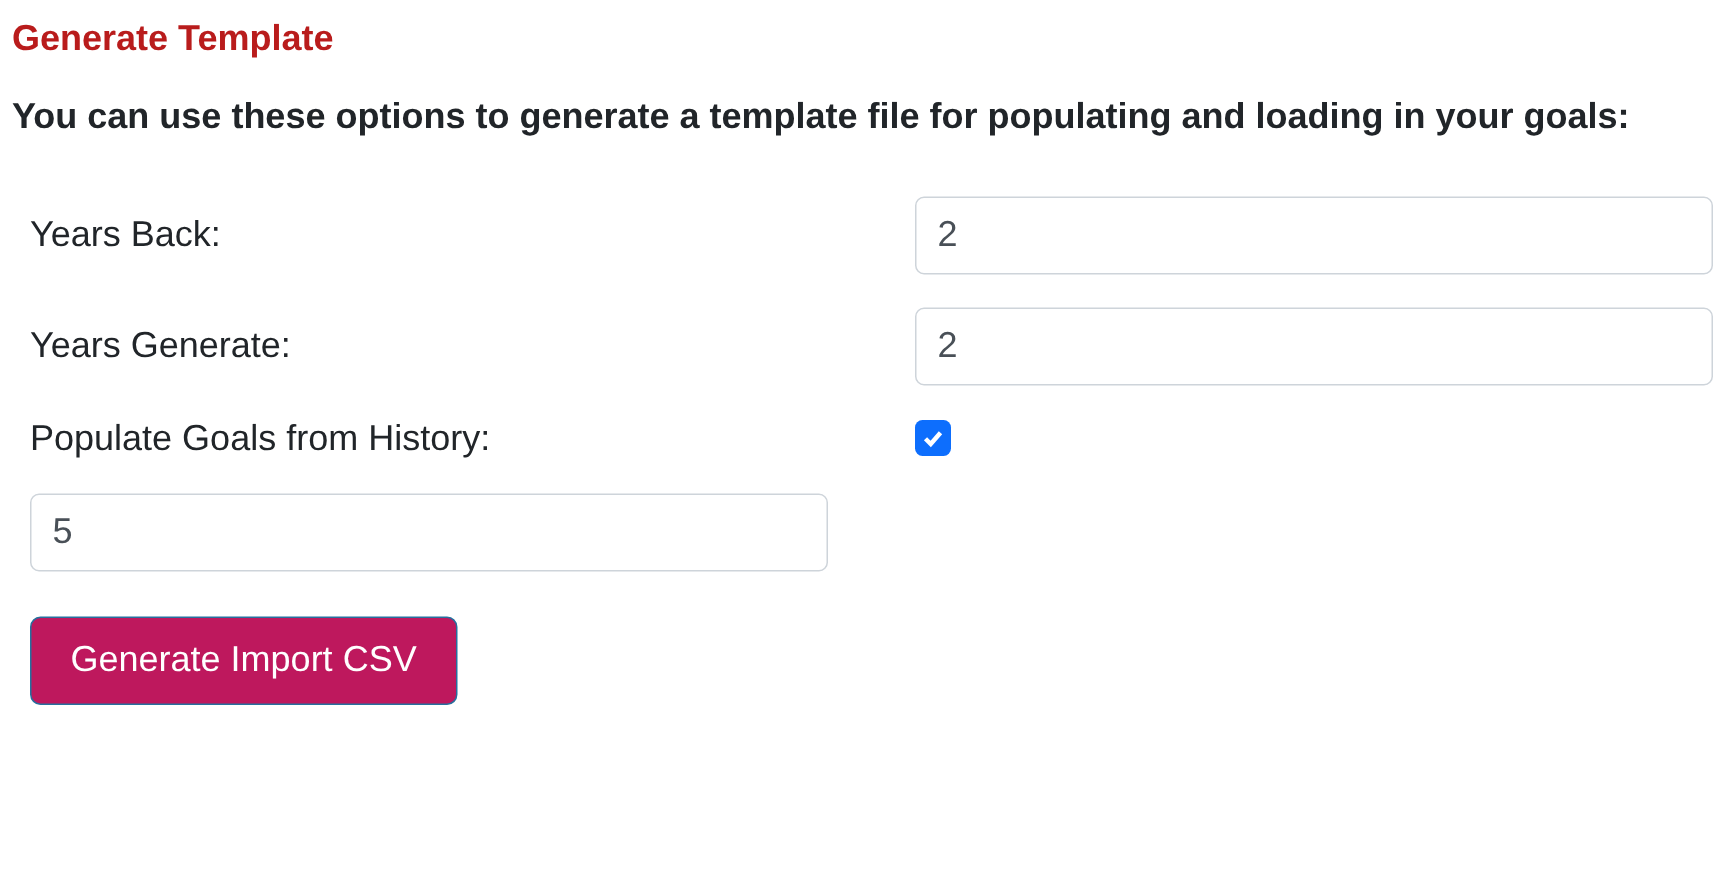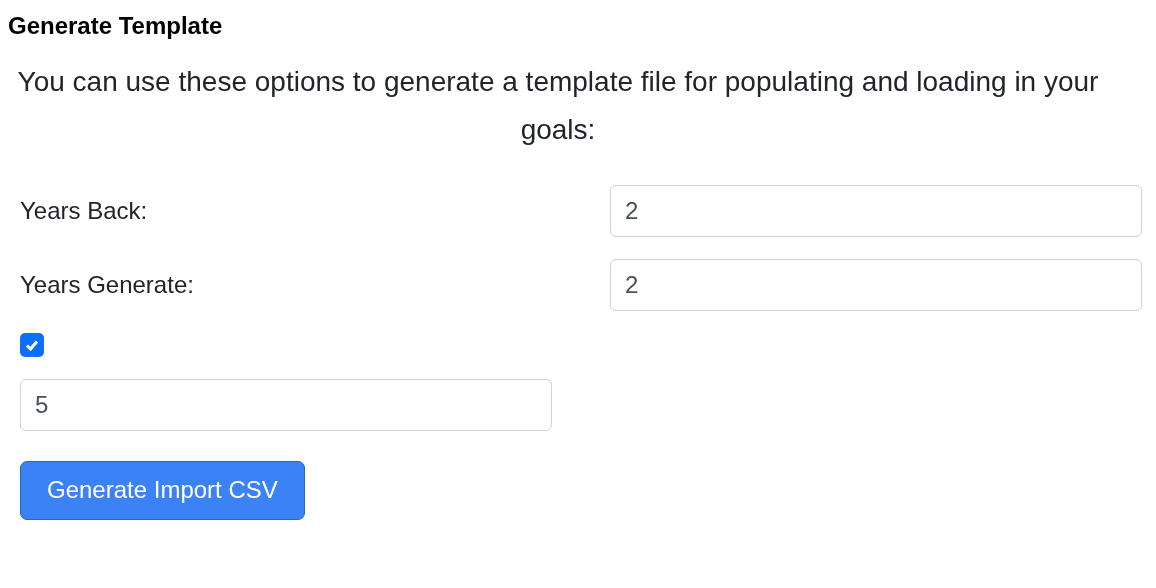--- a/index.html
+++ b/index.html
@@ -6,31 +6,30 @@
     body {
       font-family: -apple-system, BlinkMacSystemFont, "Segoe UI", "Helvetica Neue", Arial, sans-serif;
       background: #ffffff;
       color: #212529;
       padding: 12px 8px;
       width: 1156px;
     }
     .heading {
       font-size: 24px;
       font-weight: 700;
-      color: #000000;
+      color: #b91c1c;
       margin-bottom: 18px;
     }
     .description {
-      font-size: 28px;
-      font-weight: 400;
+      font-size: 24px;
+      font-weight: 700;
       color: #212529;
       line-height: 1.7;
       margin-bottom: 32px;
       max-width: 1100px;
-      text-align: center;
     }
     .form { display: block; margin-left: 12px; }
     .row {
       display: flex;
       align-items: center;
       margin-bottom: 22px;
     }
     .label-col {
       width: 590px;
       font-size: 24px;
@@ -79,21 +78,21 @@
       stroke-width: 3;
       fill: none;
     }
     .btn-primary {
       display: inline-block;
       margin-top: 8px;
       padding: 14px 26px;
       font-size: 24px;
       font-weight: 400;
       color: #ffffff;
-      background: #3b82f6;
+      background: #be185d;
       border: 1px solid #266f9e;
       border-radius: 7px;
       cursor: pointer;
       line-height: 1.2;
     }
   </style>
 </head>
 <body>
 
 <h2 class="heading">Generate Template</h2>
@@ -109,20 +108,21 @@
   </div>
 
   <div class="row">
     <div class="label-col">Years Generate:</div>
     <div class="input-col">
       <input type="text" class="text-input" value="2" style="">
     </div>
   </div>
 
   <div class="row">
+    <div class="label-col">Populate Goals from History:</div>
     <div class="input-col">
       <span class="checkbox-wrap">
         <input type="checkbox" class="checkbox-input" checked="" style="">
         <span class="checkbox-visual">
           <svg viewBox="0 0 16 16">
               <polyline points="3 8.5 6.5 12 13 4.5"></polyline>
             </svg>
         </span>
       </span>
     </div>

